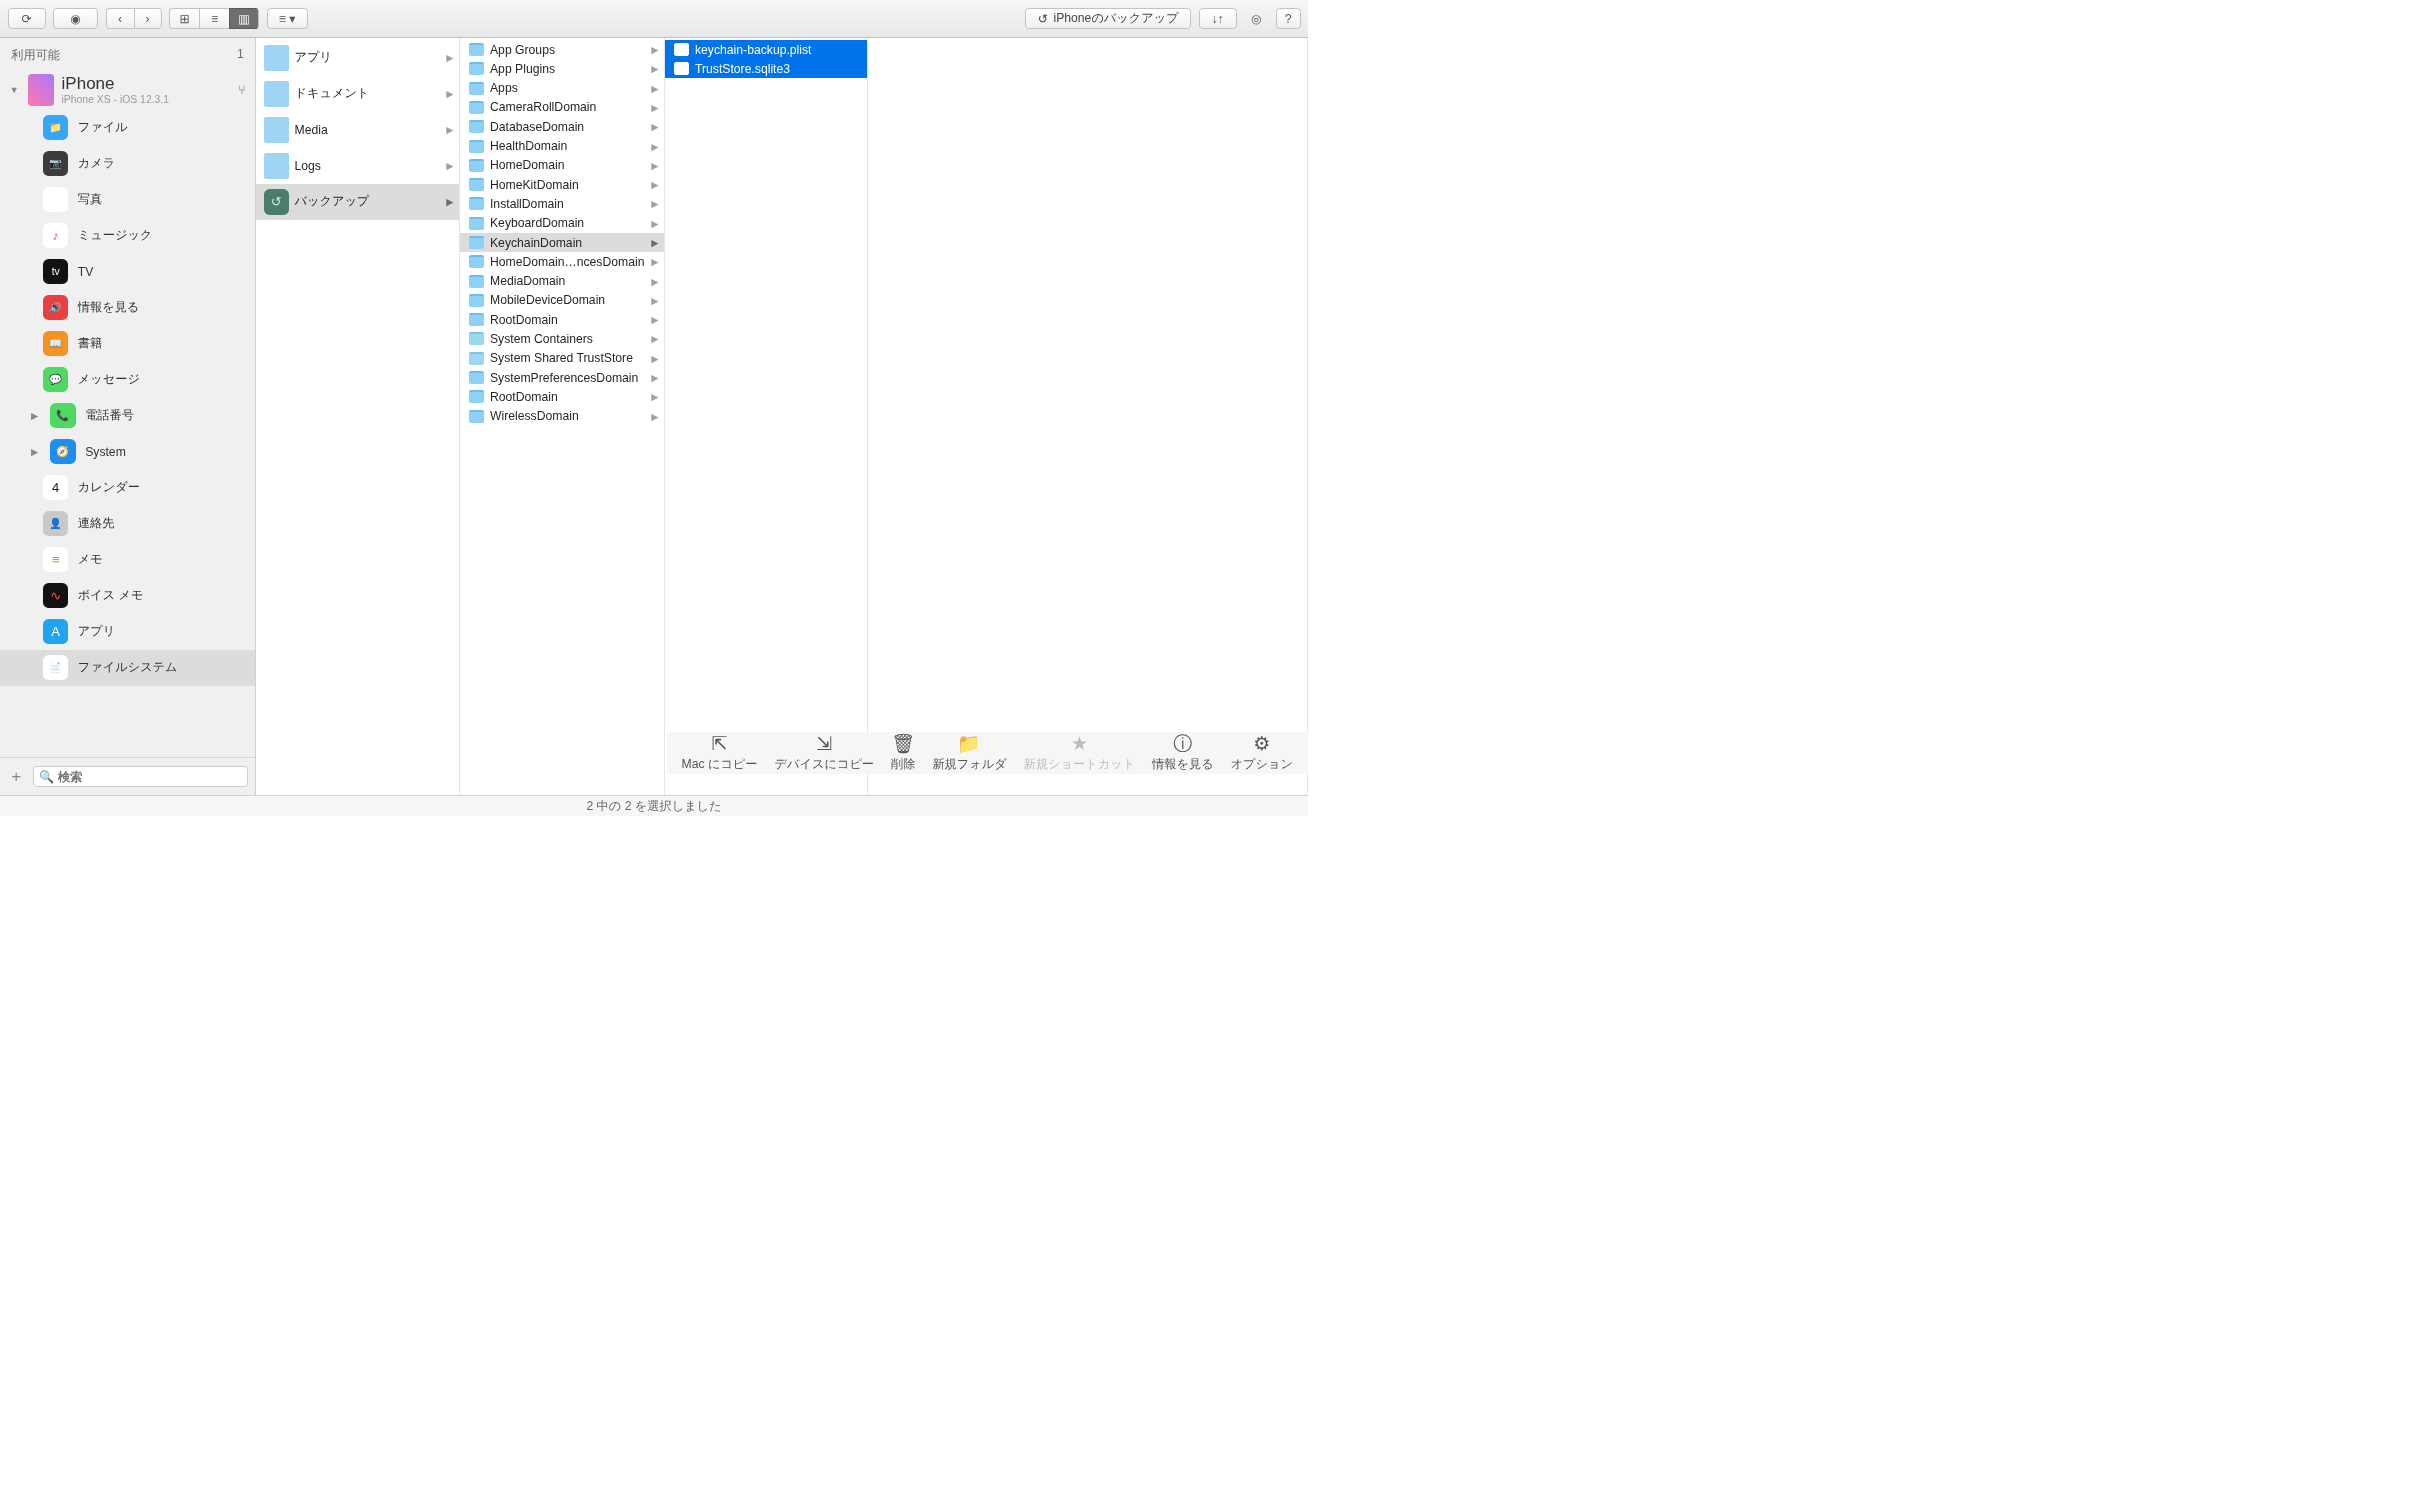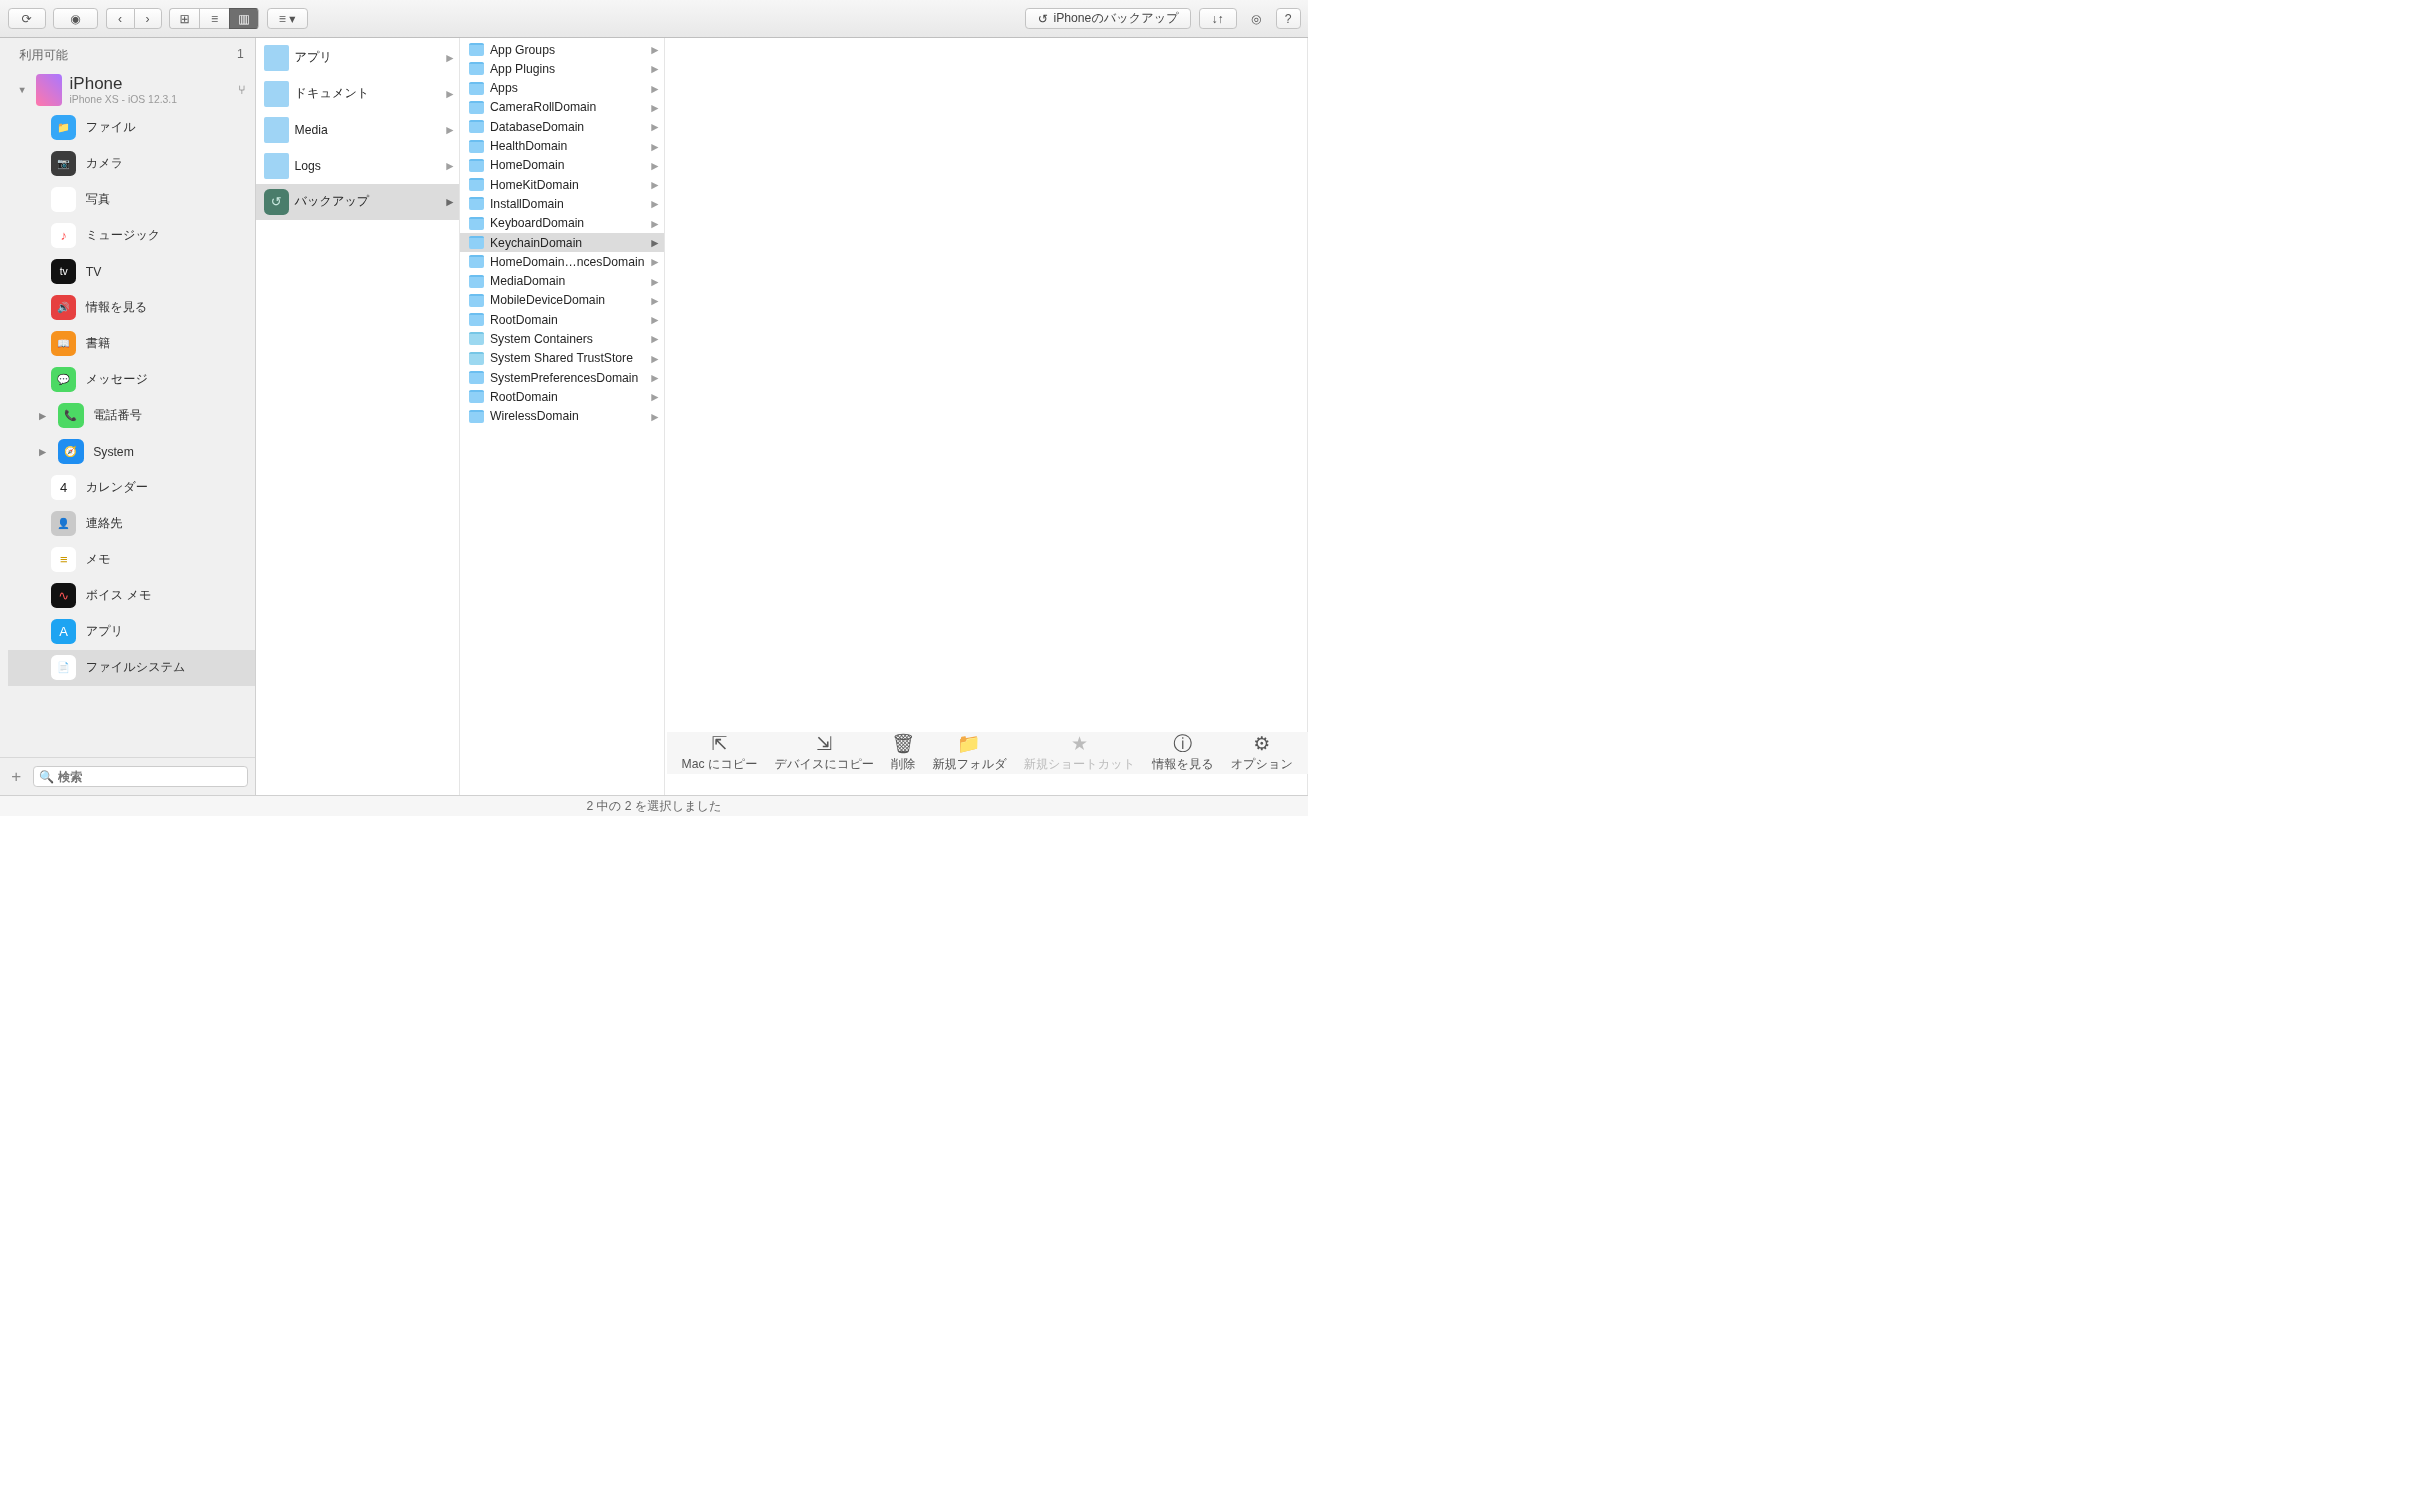--- a/index.html
+++ b/index.html
@@ -13,21 +13,21 @@
 .tbgroup .tbtn:first-child { border-radius:3.8px 0 0 3.8px; }
 .tbgroup .tbtn:last-child { border-radius:0 3.8px 3.8px 0; border-right:0.9px solid #c3c3c3; }
 .tbtn.on { background:#6f6f6f; color:#fff; border-color:#5a5a5a; }
 .spacer { flex:1; }
 .pathbtn { height:21px; padding:0 11.3px; background:linear-gradient(#fff,#f0f0f0); border:0.9px solid #c3c3c3; border-radius:3.8px; display:flex; align-items:center; color:#444; gap:5.6px; cursor:pointer; }
 
 
 .main { flex:1; display:flex; overflow:hidden; }
 
 .sidebar { width:256px; background:#f0f0f0; border-right:0.9px solid #d0d0d0; display:flex; flex-direction:column; }
-.sbscroll { flex:1; overflow:auto;margin-left:8px; }
+.sbscroll { flex:1; overflow:auto; }
 .sbhdr { display:flex; justify-content:space-between; padding:9.4px 11.3px 5.6px 11.3px; color:#6a6a6a; font-size:10.4px; }
 .dev { display:flex; align-items:center; padding:3.8px 9.4px; gap:7.5px; }
 .dev .thumb { width:26px; height:32px; background:linear-gradient(45deg,#f7a,#a7f); border-radius:3.8px; }
 .dev .t1 { font-size:17px; color:#333; }
 .dev .t2 { font-size:10.4px; color:#9a9a9a; }
 .dev .caret { color:#888; font-size:9.4px; margin-right:1.9px; }
 .usb { color:#666; margin-left:auto; }
 
 .sbitem { display:flex; align-items:center; height:36px; padding-left:43px; gap:9.4px; cursor:pointer; color:#333; }
 .sbitem.ind { padding-left:28px; }
@@ -321,20 +321,30 @@
               <div class="fico folder"></div>
               <span class="nm">RootDomain</span>
               <span class="arr">▶</span>
             </div>
             <div class="row">
               <div class="fico folder"></div>
               <span class="nm">WirelessDomain</span>
               <span class="arr">▶</span>
             </div>
           </div>
+        <div class="col col3" id="c3">
+            <div class="row sel1">
+              <div class="fico file sel"></div>
+              <span class="nm">keychain-backup.plist</span>
+            </div>
+            <div class="row sel1">
+              <div class="fico file sel"></div>
+              <span class="nm">TrustStore.sqlite3</span>
+            </div>
+          </div>
         <div class="col col4"></div>
       </div>
     </div>
     <div class="actions" id="acts">
         <div class="act">
           <div class="ai">⇱</div>
           <div>Mac にコピー</div>
         </div>
         <div class="act">
           <div class="ai">⇲</div>

